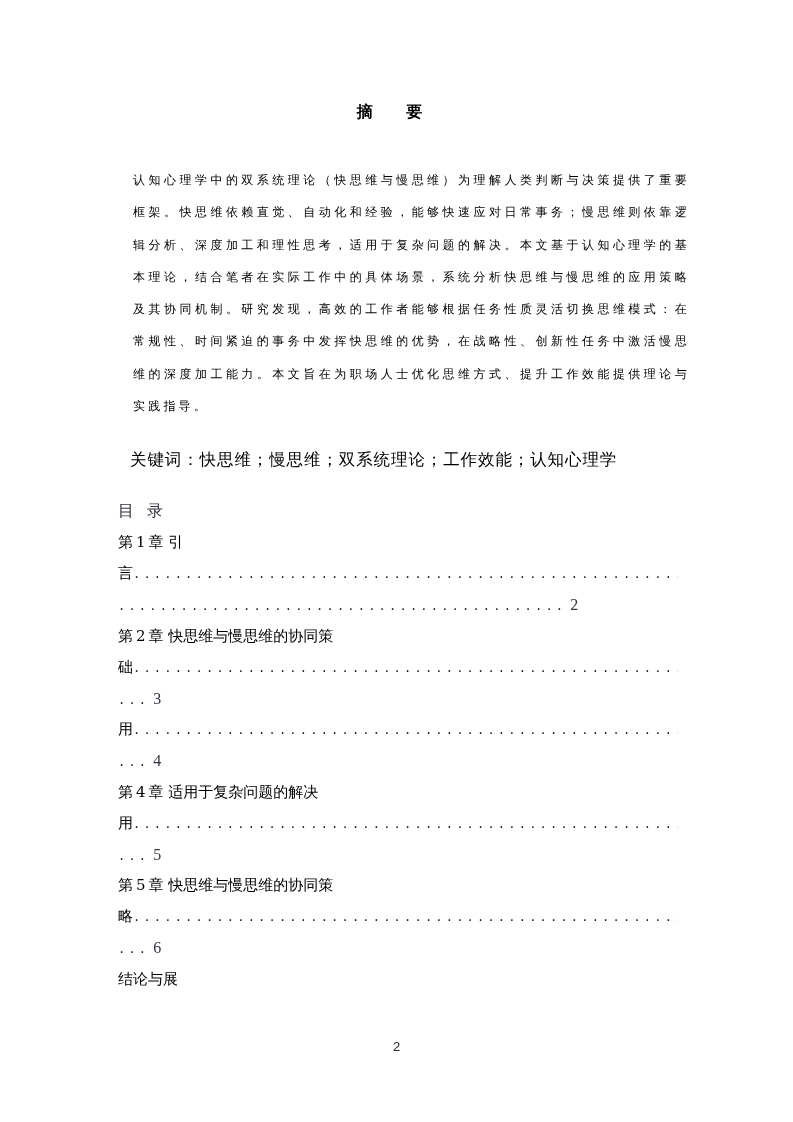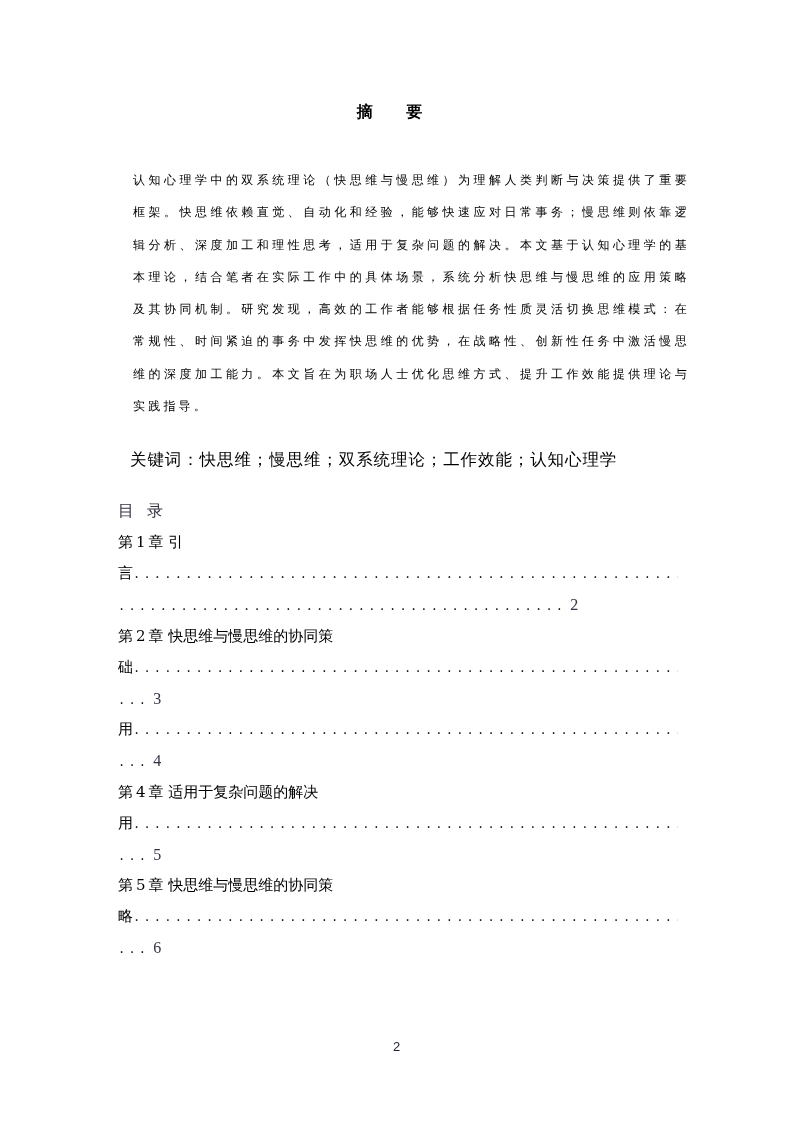--- a/index.html
+++ b/index.html
@@ -166,16 +166,19 @@
     <div class="toc-line toc-head">
       <span>第</span><span class="num">5</span><span>章</span>&nbsp;<span>快思维与慢思维的协同策</span>
     </div>
     <div class="toc-line">
       <span class="toc-head">略</span><span class="dots">...........................................................</span>
     </div>
     <div class="toc-line">
       <span class="dots">...</span><span class="page-num">6</span>
     </div>
 
+    <div class="toc-line toc-head">
+      <span>结论与展</span>
+    </div>
   </div>
 
   <div class="footer-page">2</div>
 </div>
 
 </body></html>

